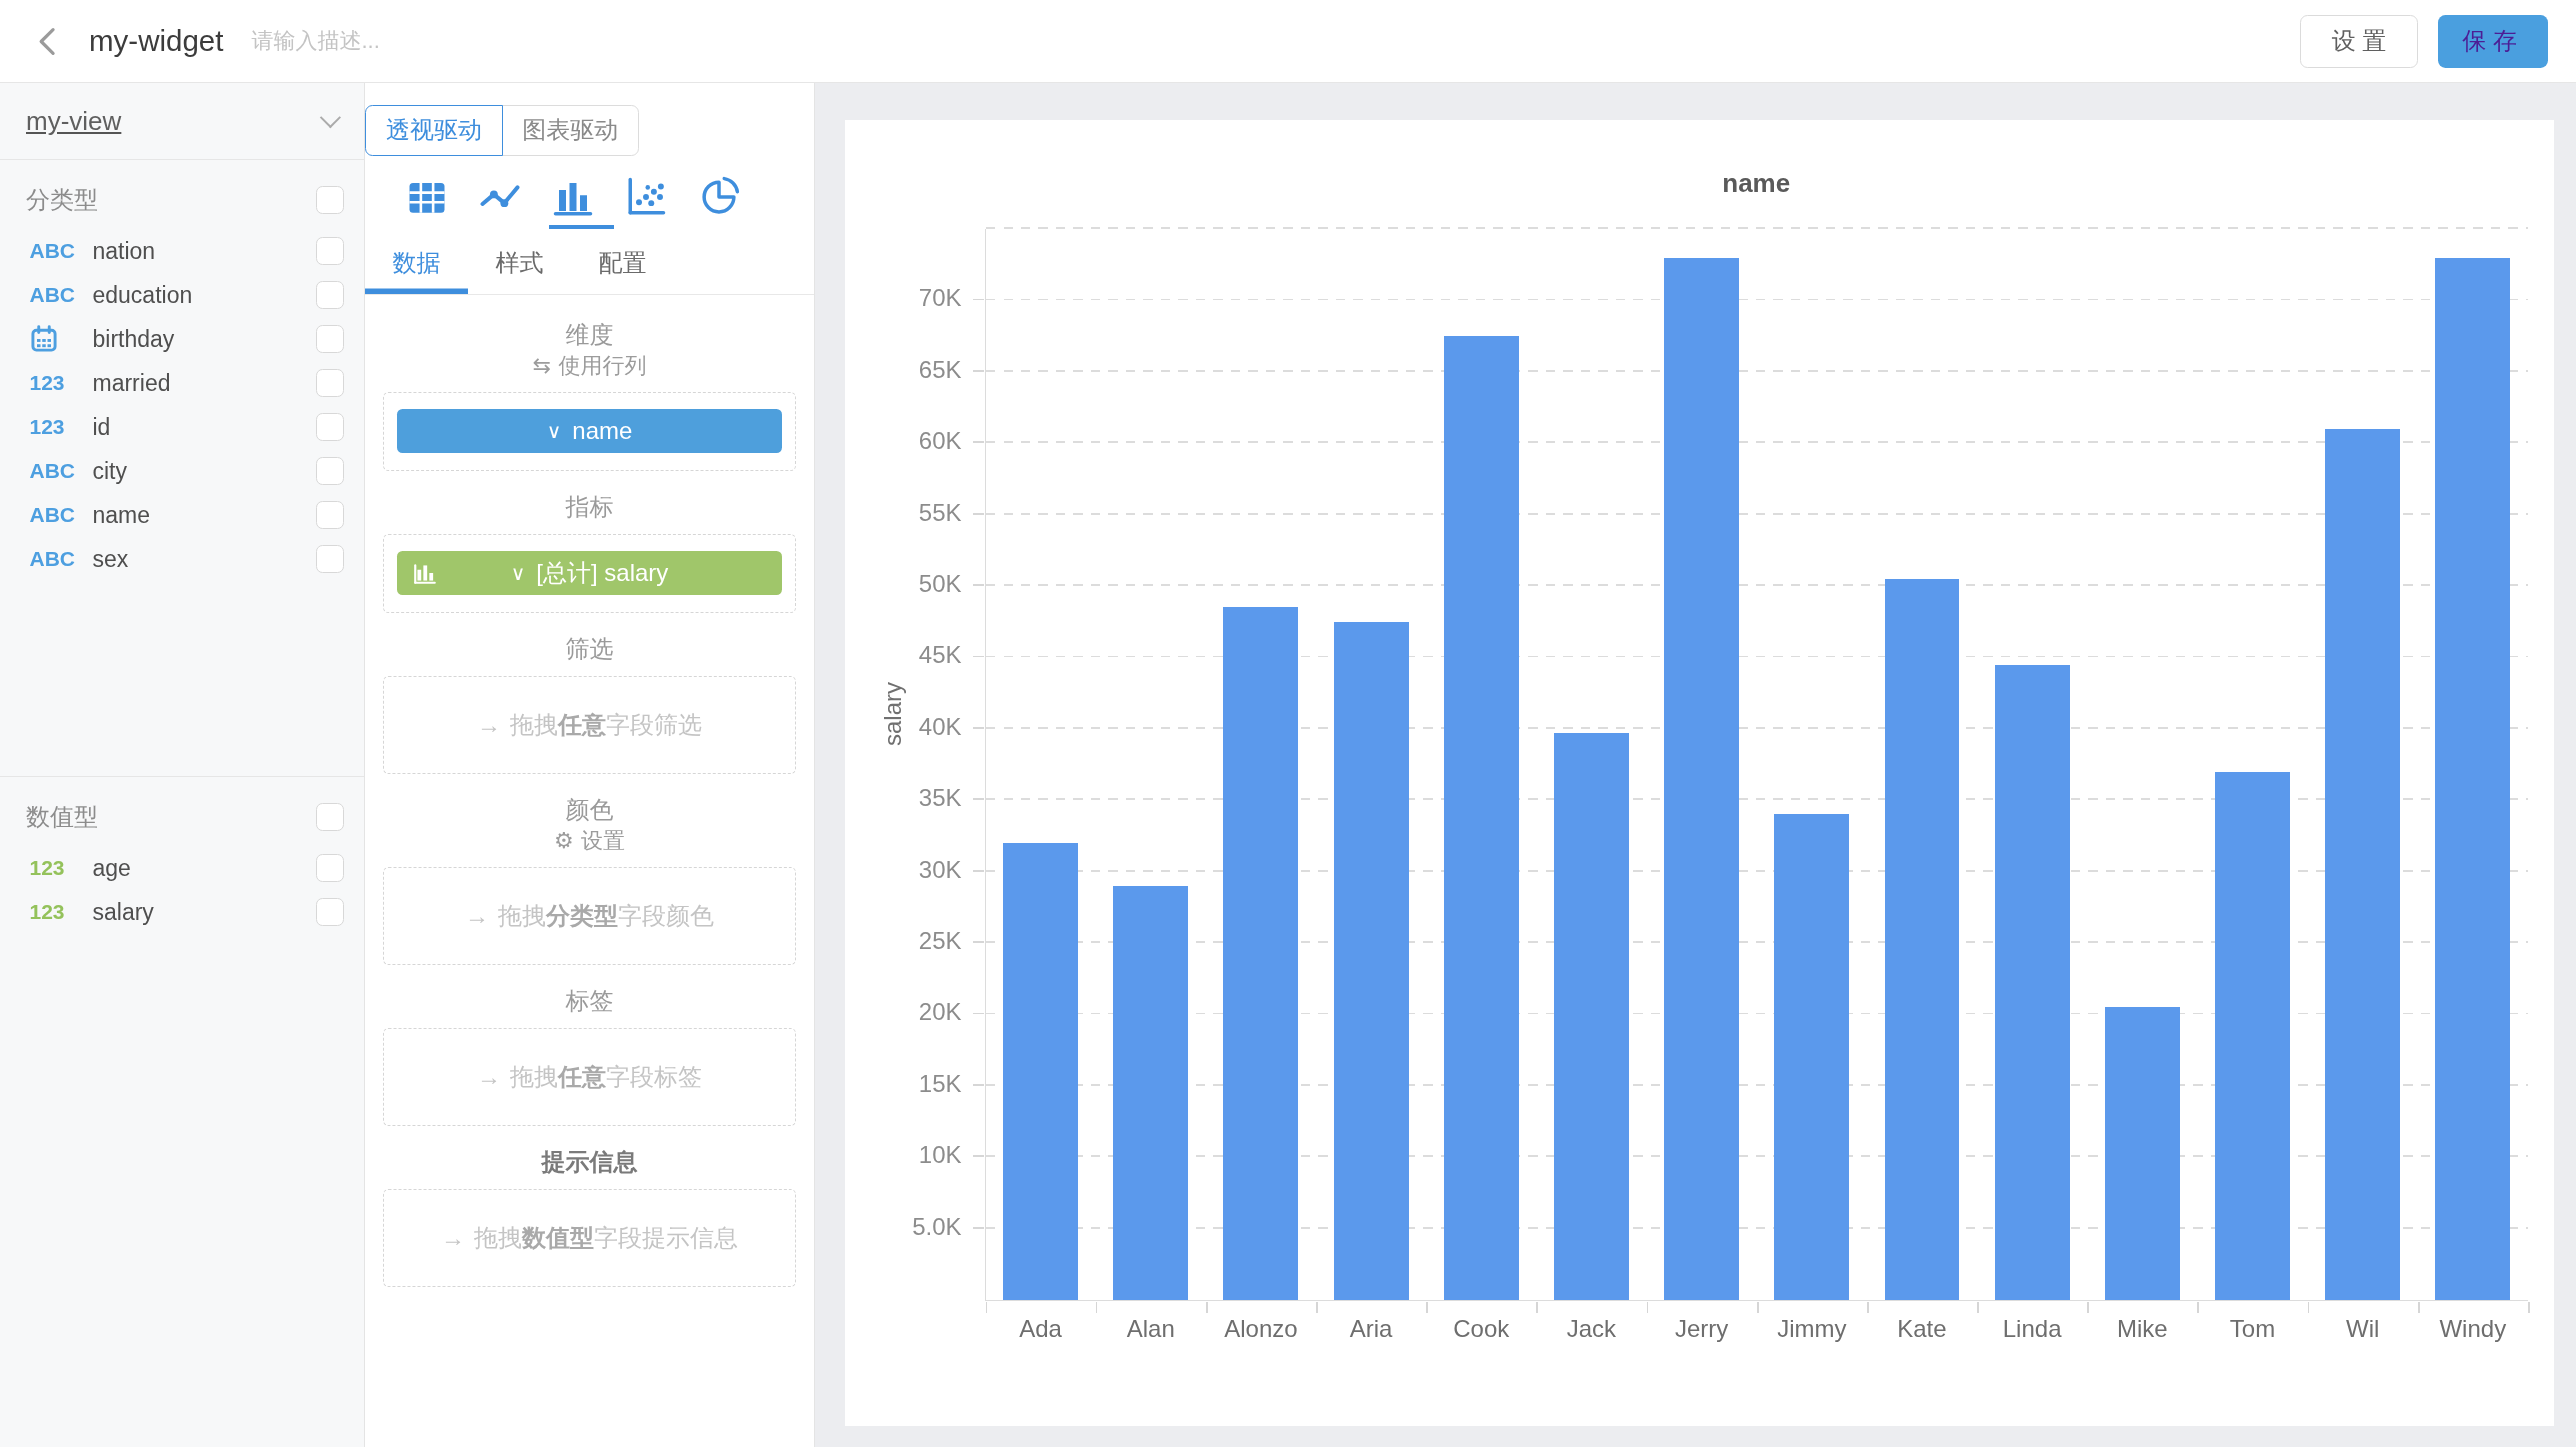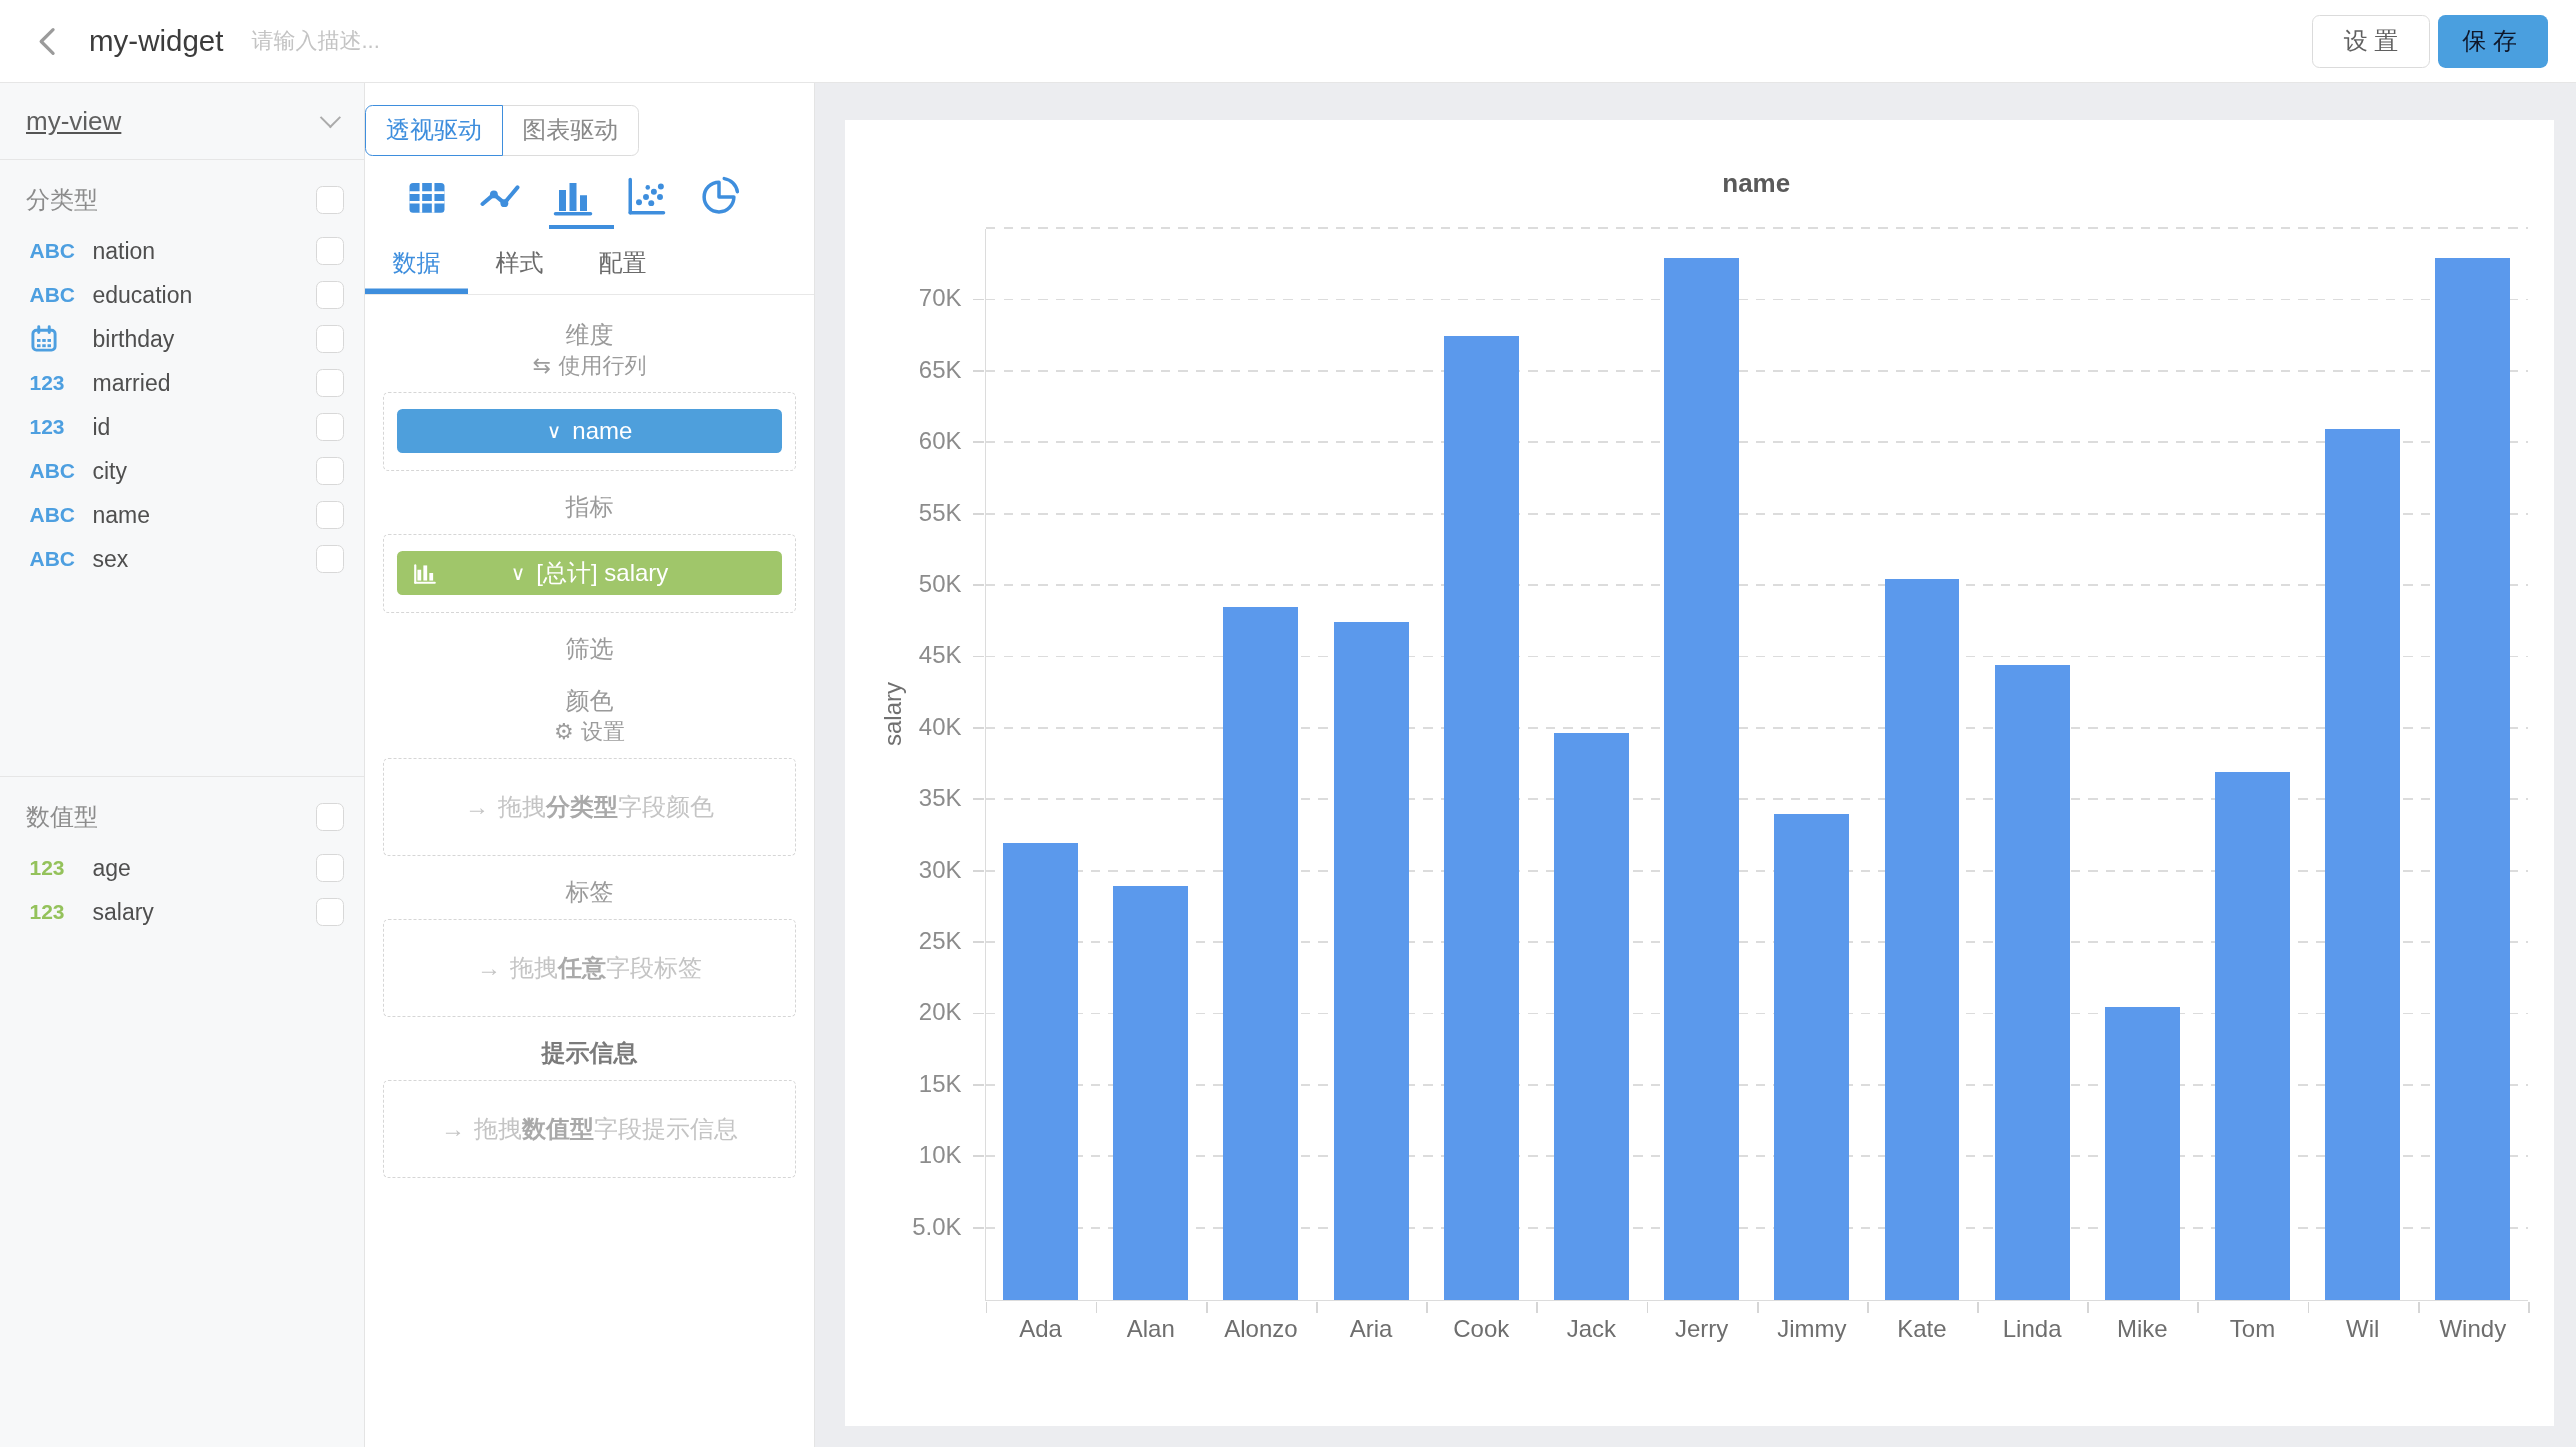--- a/index.html
+++ b/index.html
@@ -17,21 +17,21 @@
             display:flex; align-items:center; padding:0 28px; flex:0 0 auto; }
   .back-btn { width:41px; height:41px; display:flex; align-items:center; justify-content:center; cursor:pointer; }
   .page-title { font-size:29.5px; color:#3C3C3C; font-weight:500; margin-left:20px; }
   .desc-input { border:none; outline:none; background:transparent; font-size:22px;
                 color:#000000; margin-left:28px; width:387px; font-family:inherit; }
   .desc-input::placeholder { color:#C4C4C4; }
   .header-spacer { flex:1; }
   .btn { height:53px; padding:0 31px; font-size:24px; border-radius:7.4px; cursor:pointer;
          display:flex; align-items:center; justify-content:center; font-family:inherit; }
   .btn-settings { background:#FFF; border:1.8px solid #DBDBDB; color:#5F5F5F; }
-  .btn-save { background:var(--save); border:none; color:#0f172a; margin-left:8px;padding-left:24px; }
+  .btn-save { background:var(--save); border:none; color:#4c1d95; margin-left:20px;padding-left:24px; }
 
   
   .main { flex:1; display:flex; min-height:0; }
 
   
   .sidebar { width:365px; flex:0 0 auto; background:#F7F8F9; border-right:1.8px solid #E4E4E4; }
   .view-row { height:77px; display:flex; align-items:center; justify-content:space-between;
               padding:0 26px; border-bottom:1.8px solid #E6E6E6; cursor:pointer;text-decoration:underline; }
   .view-name { font-size:26px; color:#5F5F5F; }
   .chev-down { width:14.8px; height:14.8px; border-right:2.8px solid #ABABAB; border-bottom:2.8px solid #ABABAB;
@@ -295,20 +295,23 @@
             <line x1="6" y1="42" x2="42" y2="42" stroke="#FFF" stroke-width="4" stroke-linecap="round"></line>
             <line x1="6" y1="42" x2="6" y2="10" stroke="#FFF" stroke-width="4" stroke-linecap="round"></line>
           </svg>
           <span class="chip-chevron">∨</span>
           <span>[总计] salary</span>
         </div>
       </div>
 
       <div class="sec-head">
         <span class="sec-title">筛选</span>
+      </div>
+      <div class="dropzone dz-tall">
+        <span class="dz-hint"><span class="arrow">→</span><span>拖拽</span><b>任意</b><span>字段筛选</span></span>
       </div>
 
       <div class="sec-head">
         <span class="sec-title">颜色</span>
         <span class="sec-action">
           <span>⚙</span>
           <span>设置</span>
         </span>
       </div>
       <div class="dropzone dz-tall">

